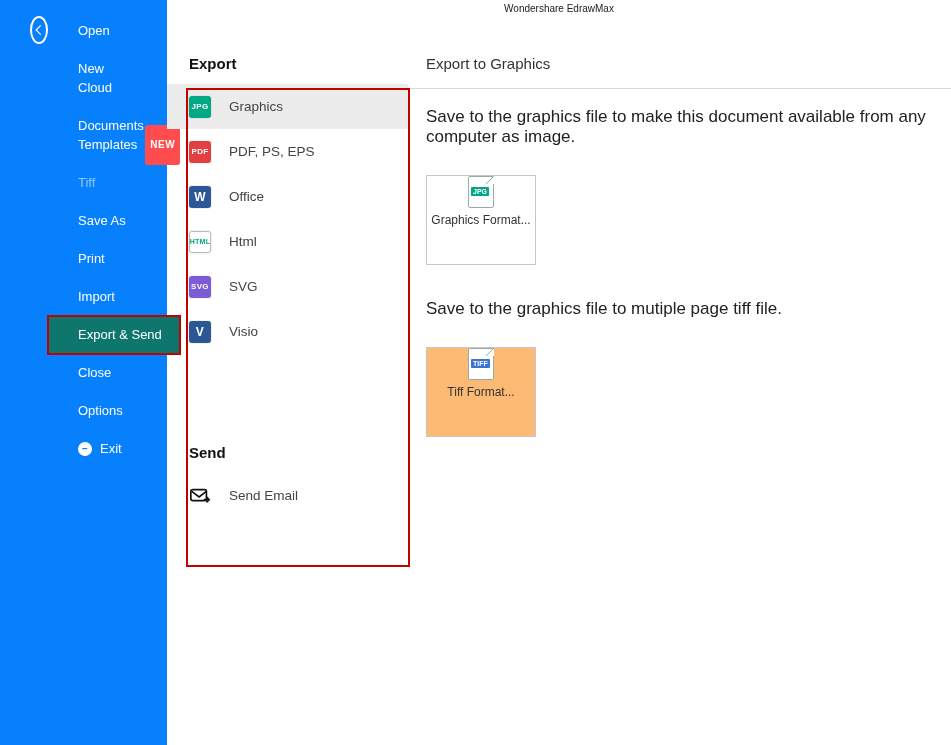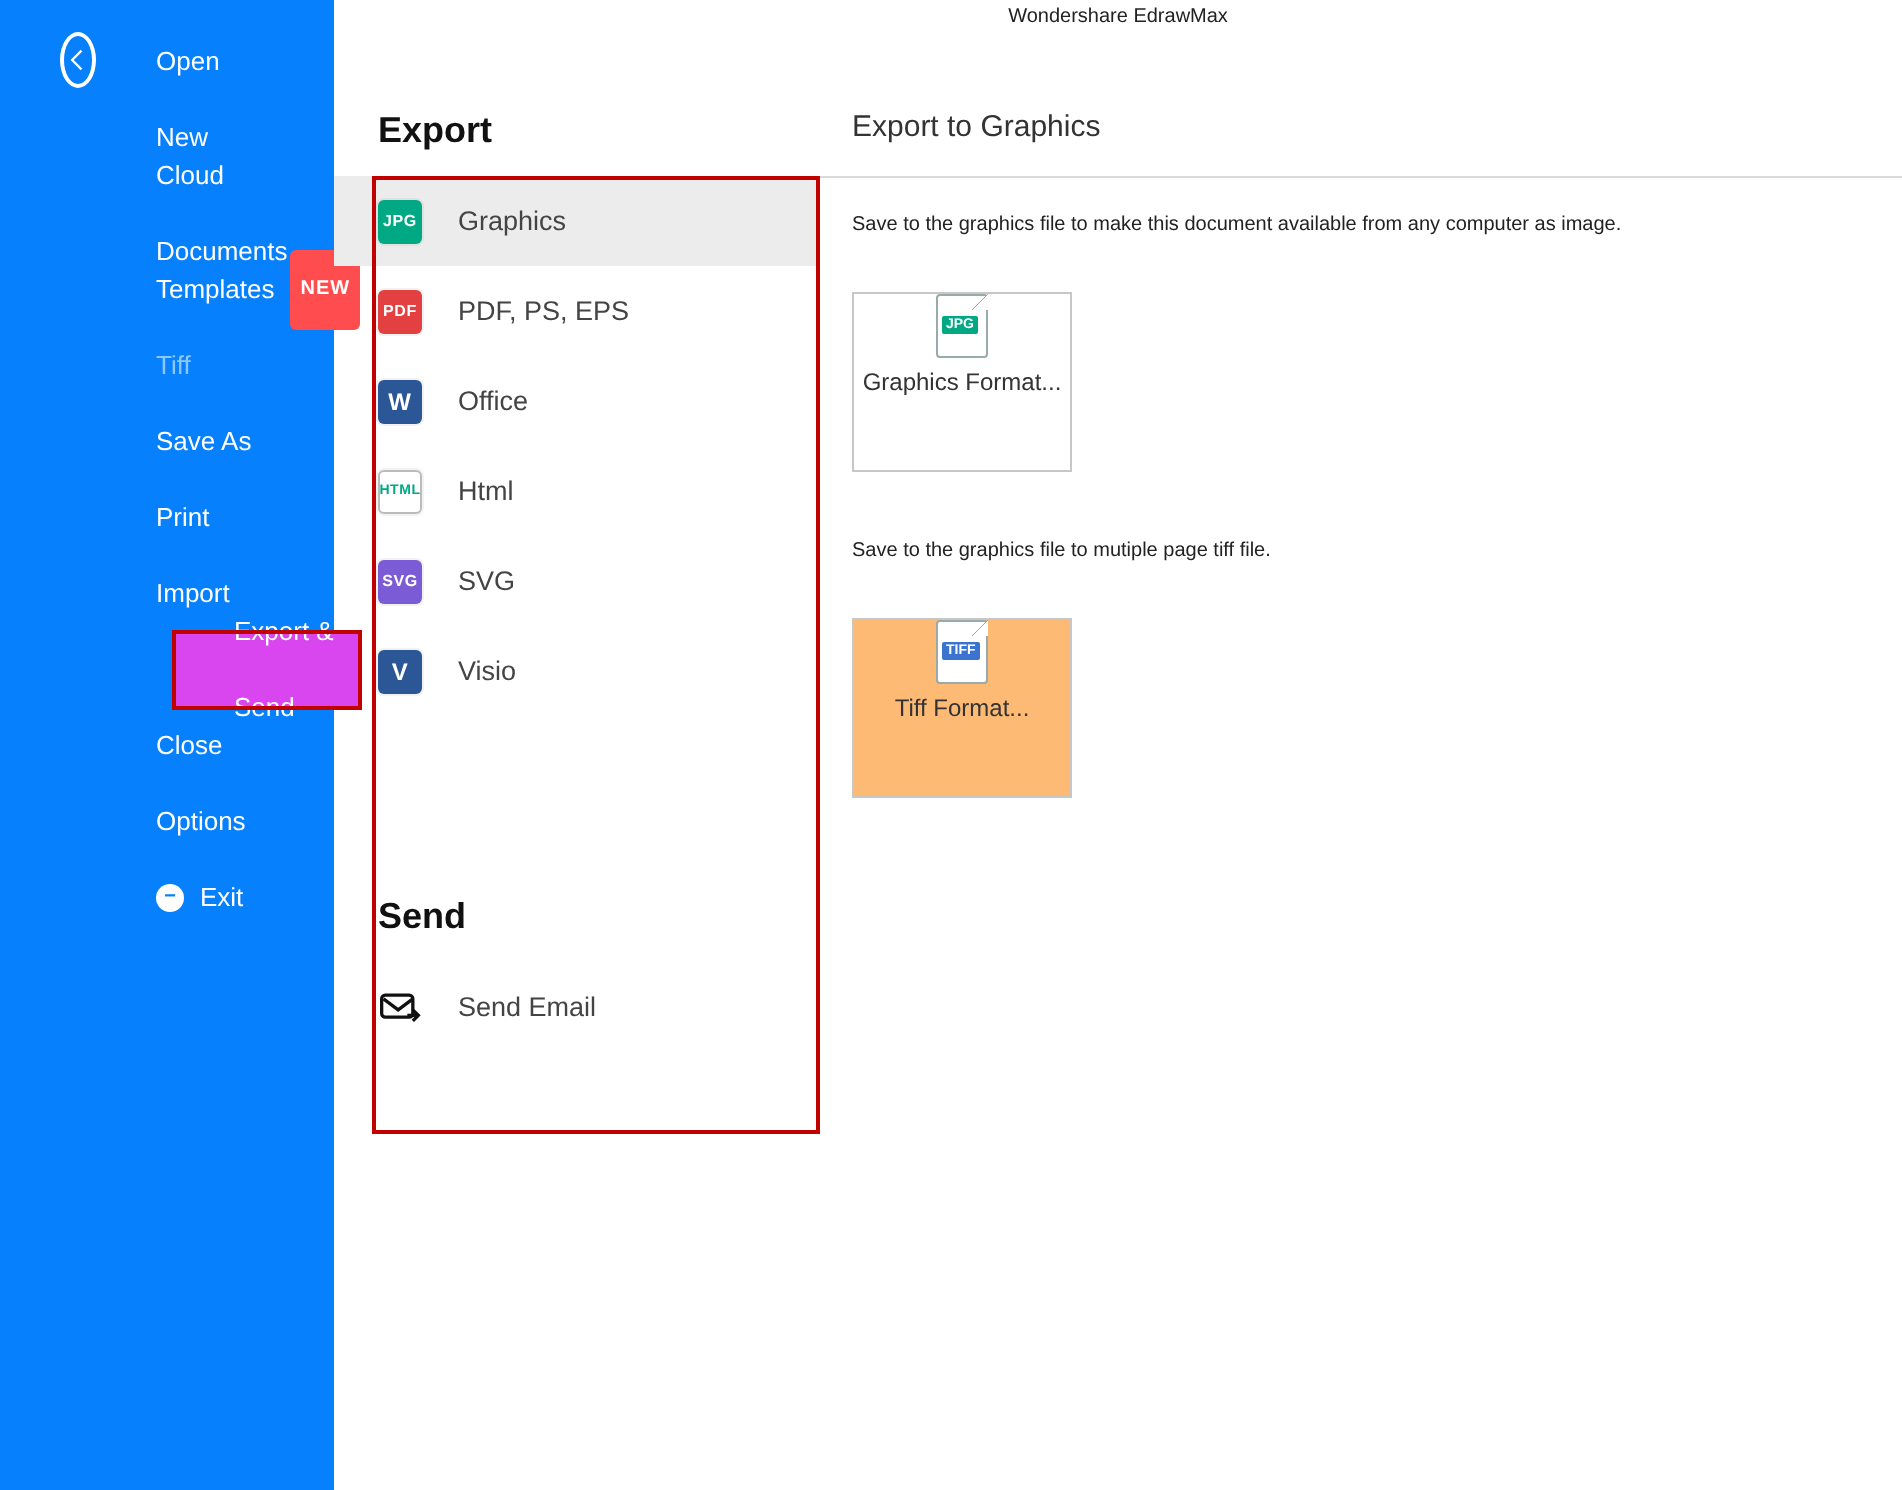--- a/index.html
+++ b/index.html
@@ -22,21 +22,21 @@
       margin: 4px 0 20px 30px; display: flex; align-items: center; justify-content: center;
       cursor: pointer;
     }
     .back-btn svg { width: 14px; height: 14px; stroke: #fff; stroke-width: 2; fill: none; }
     .menu { list-style: none; }
     .menu li {
       padding: 0 0 0 30px; height: 38px; line-height: 38px; font-size: 13px;
       cursor: pointer; display: flex; align-items: center; gap: 8px;
     }
     .menu li.disabled { color: rgba(255,255,255,0.55); cursor: default; }
-    .menu li.selected { background: #d946ef; margin-left: 39px; }
+    .menu li.selected { background: #0f766e; }
     .menu li.hl { outline: 2px solid #c10000; outline-offset: -1px; }
     .badge-new {
       background: #ff4d4f; color: #fff; font-size: 10px; font-weight: 600;
       border-radius: 3px; padding: 1px 5px; letter-spacing: 0.5px;
     }
     .exit-icon {
       width: 14px; height: 14px; border-radius: 50%; background: #fff;
       display: inline-flex; align-items: center; justify-content: center;
       color: #0680fd; font-size: 10px; font-weight: bold;
     }
@@ -45,21 +45,21 @@
     .mid-hl {
       position: absolute; border: 2px solid #c10000; pointer-events: none;
       left: 186px; top: 88px; width: 224px; height: 479px;
     }
 
     
     .midpane {
       width: 241px; padding: 55px 0 0 0; display: flex; flex-direction: column;
     }
     .section-title {
-      font-size: 18px; font-weight: 700; color: #111; padding: 0 0 12px 22px;
+      font-size: 15px; font-weight: 700; color: #111; padding: 0 0 12px 22px;
     }
     .elist { list-style: none; }
     .elist li {
       height: 45px; display: flex; align-items: center; gap: 18px;
       padding-left: 22px; cursor: pointer; font-size: 13.5px; color: #444;
     }
     .elist li.selected { background: #ececec; }
     .icon-tile {
       width: 22px; height: 22px; border-radius: 3px; color: #fff;
       display: inline-flex; align-items: center; justify-content: center;
@@ -74,21 +74,21 @@
     .svg-i { background: #7c5bd6; }
     .visio { background: #2b5797; font-size: 12px; }
     .section-gap { flex: 0 0 90px; }
     .send-icon { width: 22px; height: 22px; }
     .send-icon svg { width: 22px; height: 22px; stroke: #111; stroke-width: 1.8; fill: none; }
 
     
     .rightpane { flex: 1; padding-top: 55px; padding-left: 18px; padding-right: 17px; }
     .right-title { font-size: 15px; color: #333; margin-bottom: 16px; padding-left: 0; }
     .hr { border: none; border-bottom: 1px solid #d9d9d9; margin-bottom: 18px; margin-left: -18px; margin-right: -18px; }
-    .r-desc { font-size: 10px; color: #222; margin-bottom: 28px; }
+    .r-desc { font-size: 17px; color: #222; margin-bottom: 28px; }
     .option-card {
       width: 110px; height: 90px; border: 1px solid #c7c7c7; text-align: center;
       display: flex; flex-direction: column; align-items: center; justify-content: flex-start;
       gap: 6px; cursor: pointer; font-size: 12px; color: #333; margin-bottom: 34px;
     }
     .option-card.sel { background: #fdba74; }
     .file-thumb {
       width: 26px; height: 32px; background: #fff; border: 1px solid #9aa; border-radius: 2px;
       position: relative;
     }

